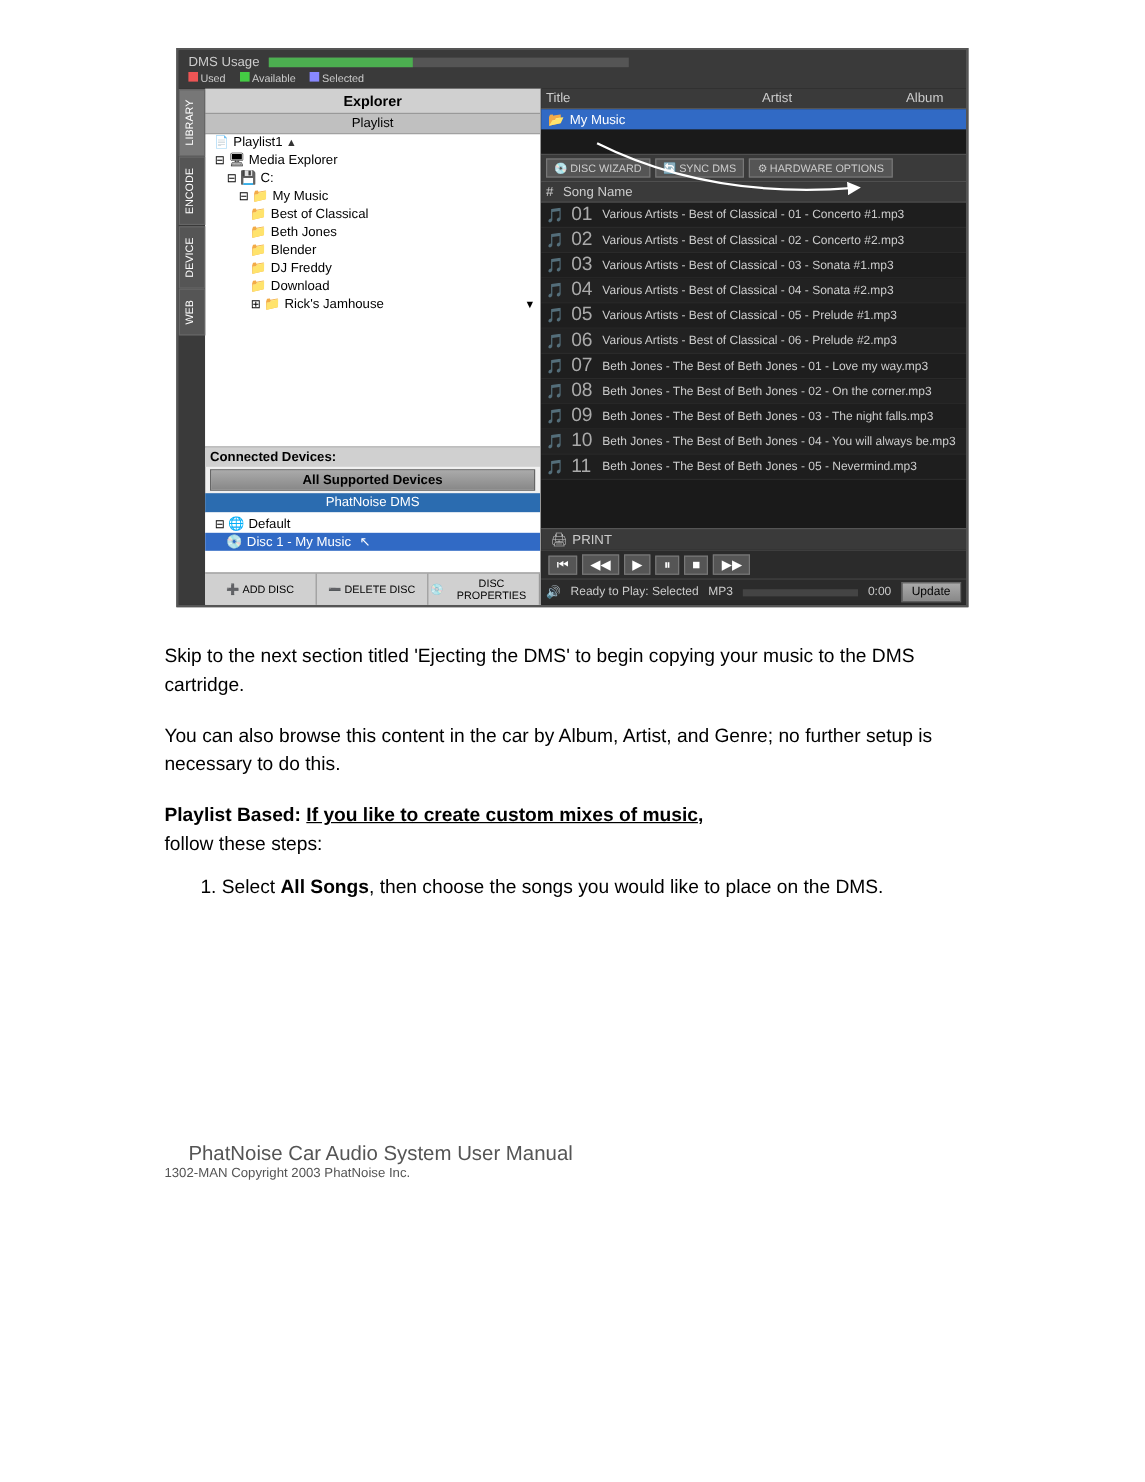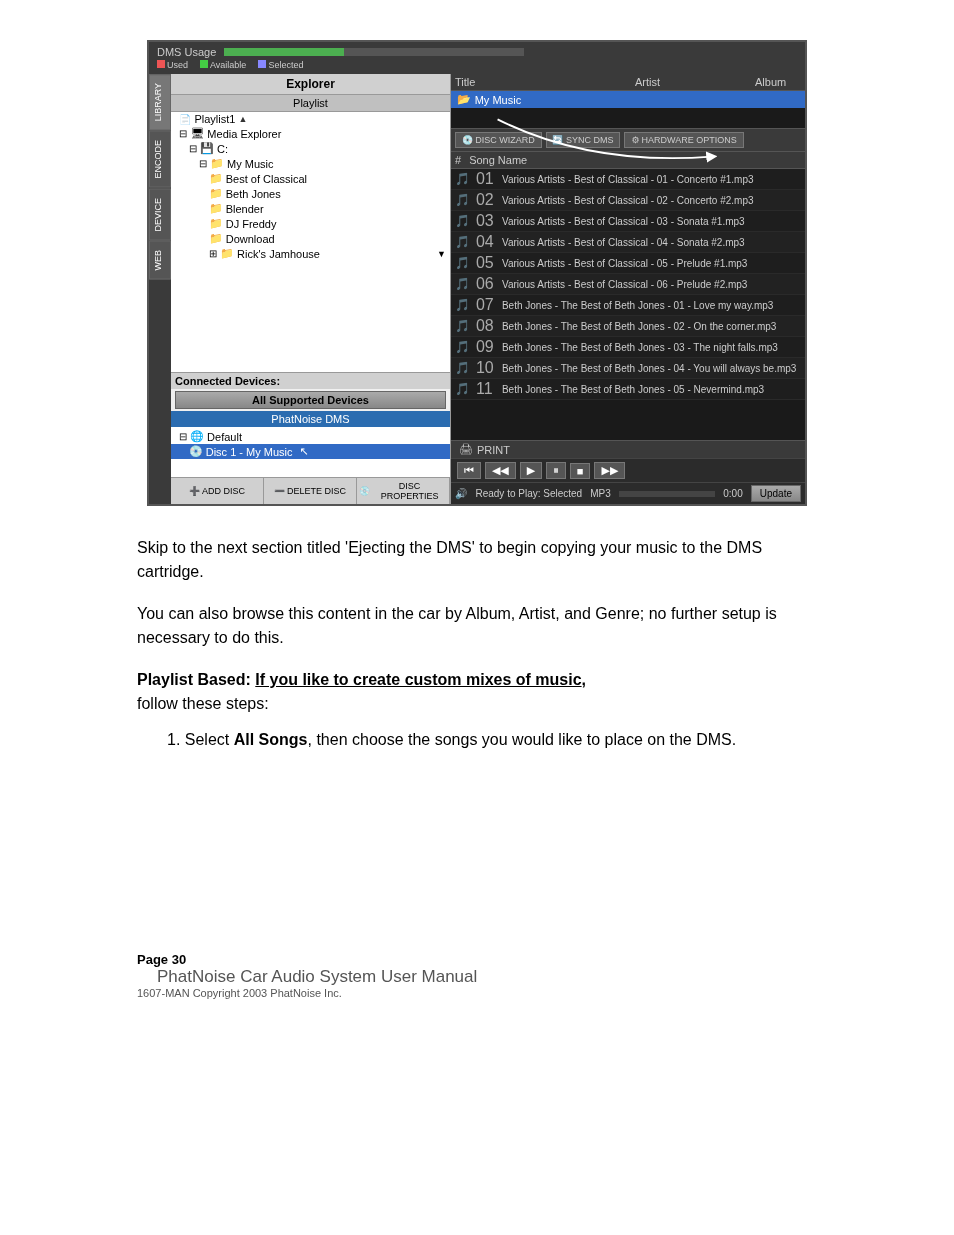--- a/index.html
+++ b/index.html
@@ -612,16 +612,15 @@
     <span>Playlist Based: </span><span class="underline">If you like to create custom mixes of music</span><span>,</span><br>
     <span style="font-weight:normal;">follow these steps:</span>
   </p>
 
   <div class="list-item">
     1.&nbsp;<span>Select </span><strong>All Songs</strong><span>, then choose the songs you would like to place on the DMS.</span>
   </div>
 </div>
 
 <div style="margin-top: 200px; max-width:680px; margin-left:auto; margin-right:auto;">
-  <div class="bold" style="font-size:13px;">Page 30</div>
   <div style="font-size:17px;color:#555;padding-left:20px;">PhatNoise Car Audio System User Manual</div>
-  <div style="font-size:11px;color:#555;">1607-MAN Copyright 2003 PhatNoise Inc.</div>
+  <div style="font-size:11px;color:#555;">1302-MAN Copyright 2003 PhatNoise Inc.</div>
 </div>
 
 </body></html>

